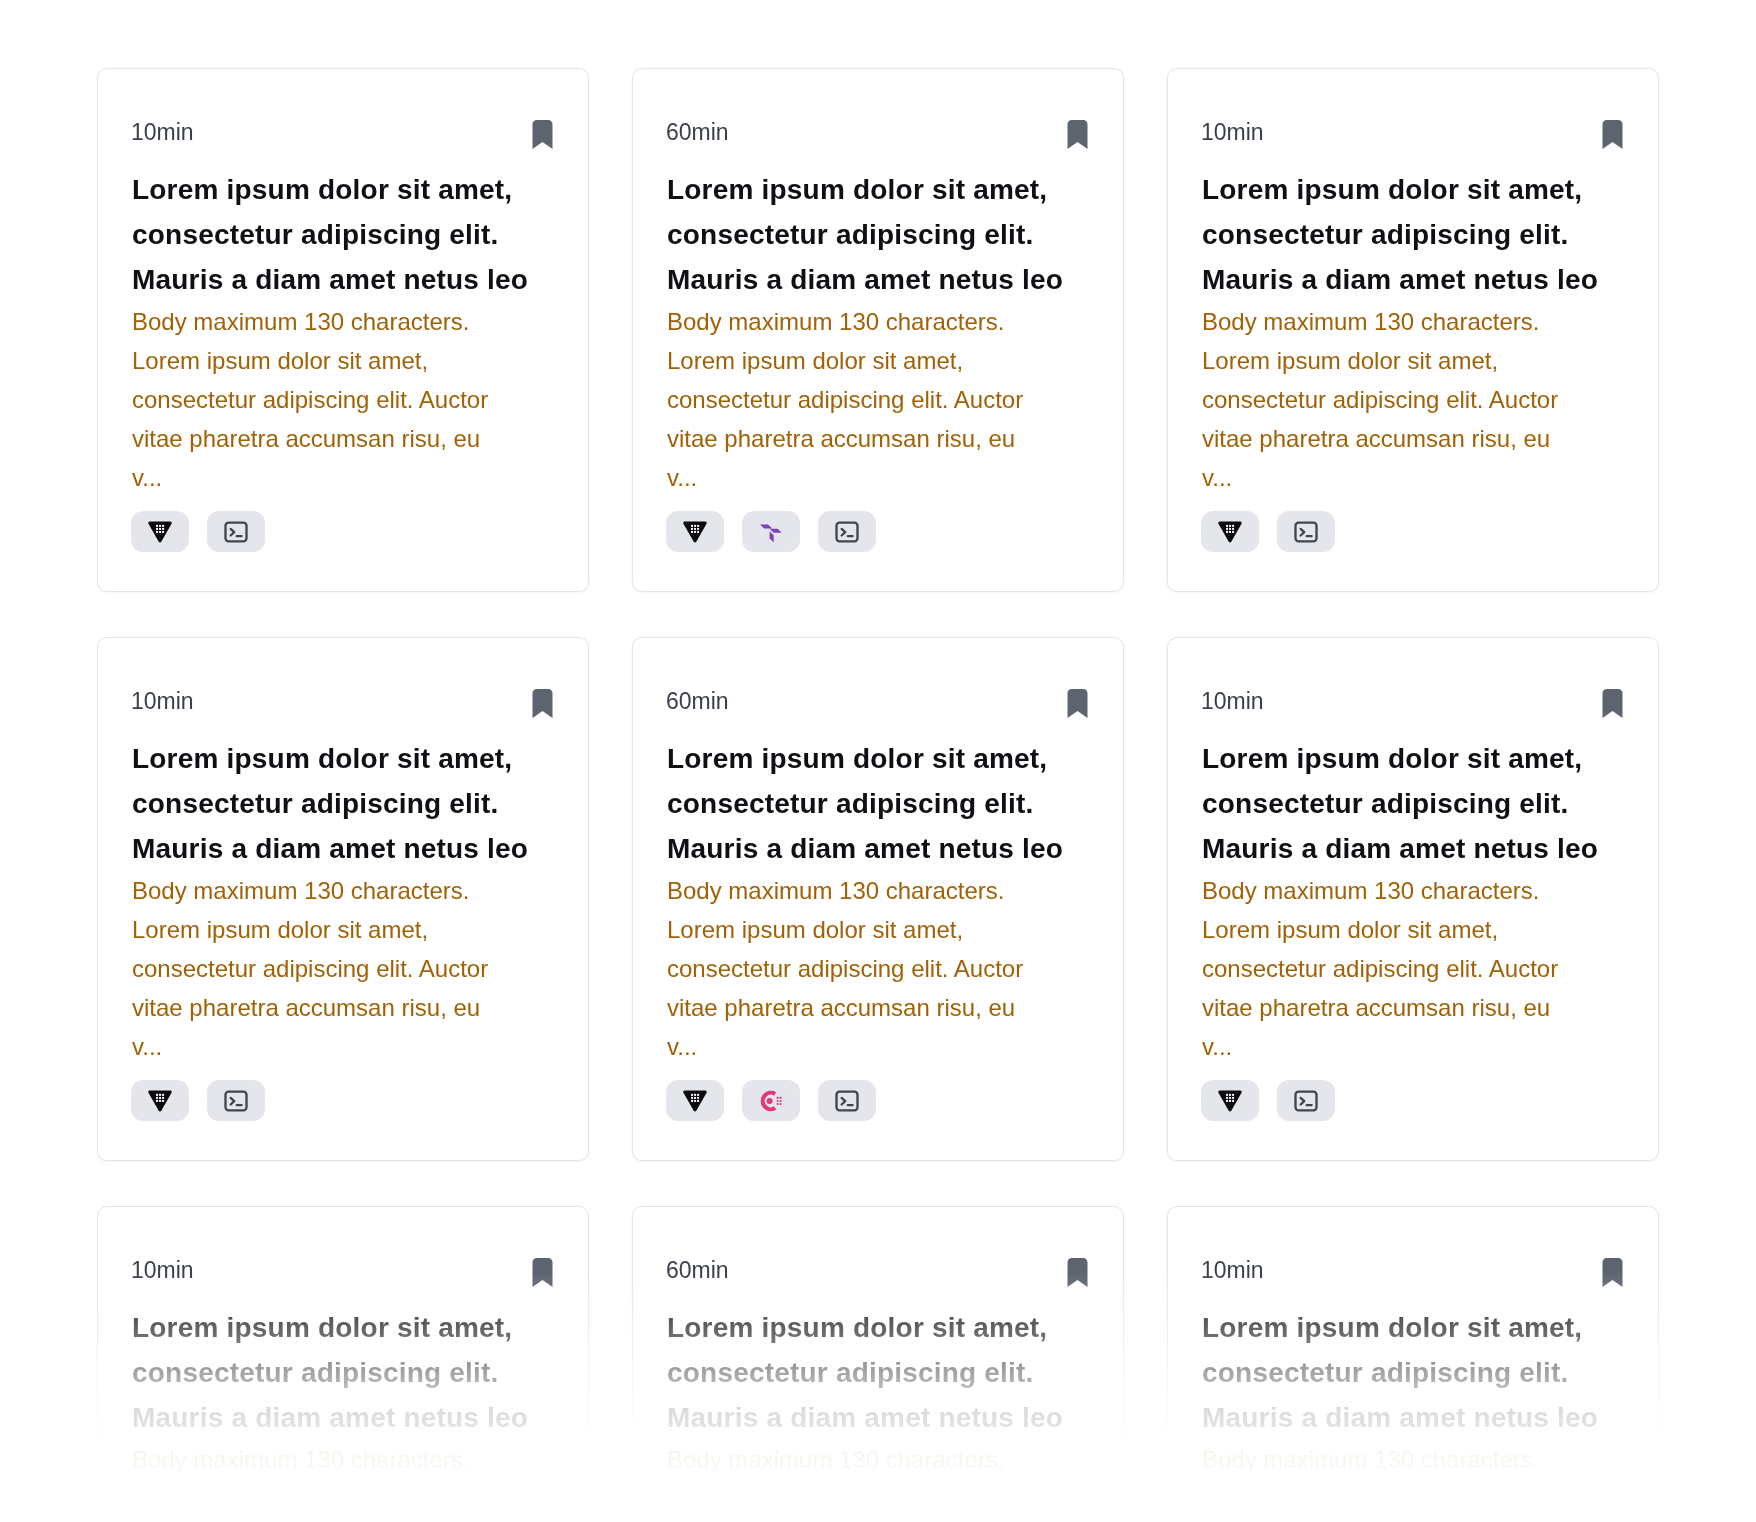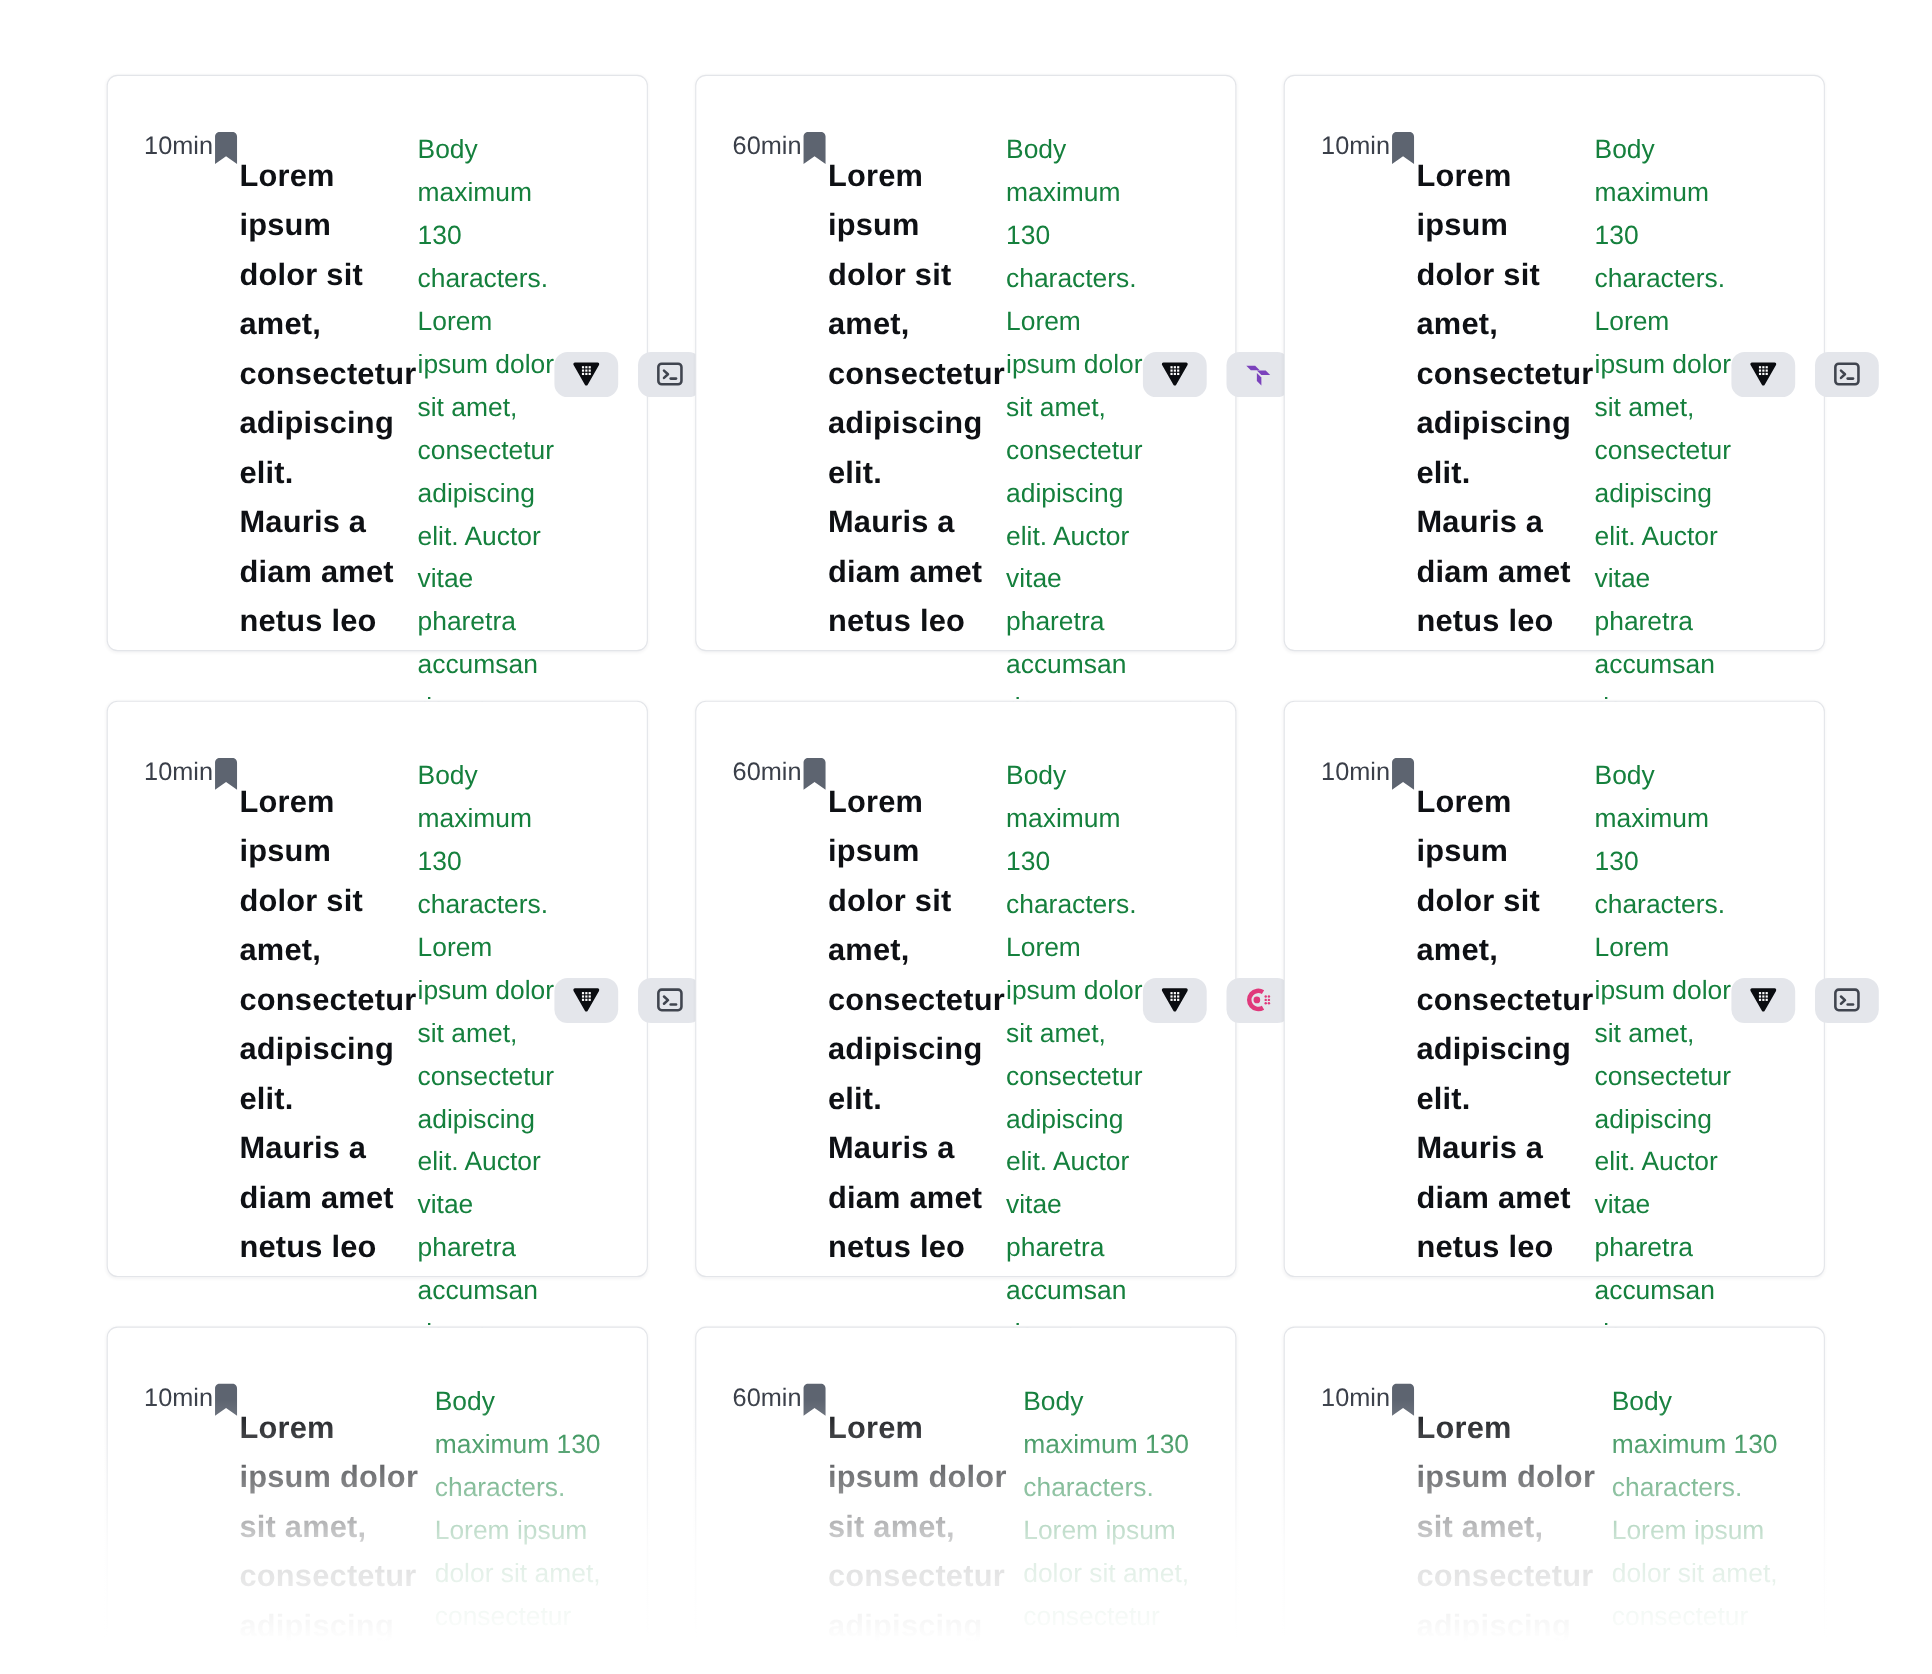--- a/index.html
+++ b/index.html
@@ -16,42 +16,42 @@
     grid-template-columns: repeat(3, 492px);
     grid-auto-rows: 524px;
     gap: 45px 43px;
   }
   .card {
     background: #ffffff;
     border: 1px solid #E3E5E9;
     border-radius: 10px;
     box-shadow: 0 1px 3px rgba(22,28,45,0.05);
     padding: 48px 34px 42px 33px;
-    display: flex; flex-direction: row;
+    display: flex; flex-direction: column;
   }
   .card-head {
     display: flex; justify-content: space-between; align-items: flex-start;
     height: 30px;
   }
   .duration {
     font-size: 23px; line-height: 30px; color: #3A3F49;
   }
   .bookmark { display: block; margin-top: 2px; }
   .bookmark svg { display: block; }
   .title {
     margin: 20px 0 0 1px;
     font-size: 28px; line-height: 45px; font-weight: 700;
     color: #0E1014;
     white-space: pre-line;
     letter-spacing: 0.2px;
   }
   .body-text {
     margin: 0 0 0 1px;
     font-size: 24px; line-height: 39px; font-weight: 400;
-    color: #15803d;
+    color: #a16207;
     white-space: pre-line;
   }
   .badge-row {
     margin-top: 14px;
     display: flex; gap: 18px; align-items: center;
   }
   .badge {
     width: 58px; height: 41px;
     background: #E4E6EB;
     border-radius: 12px;

